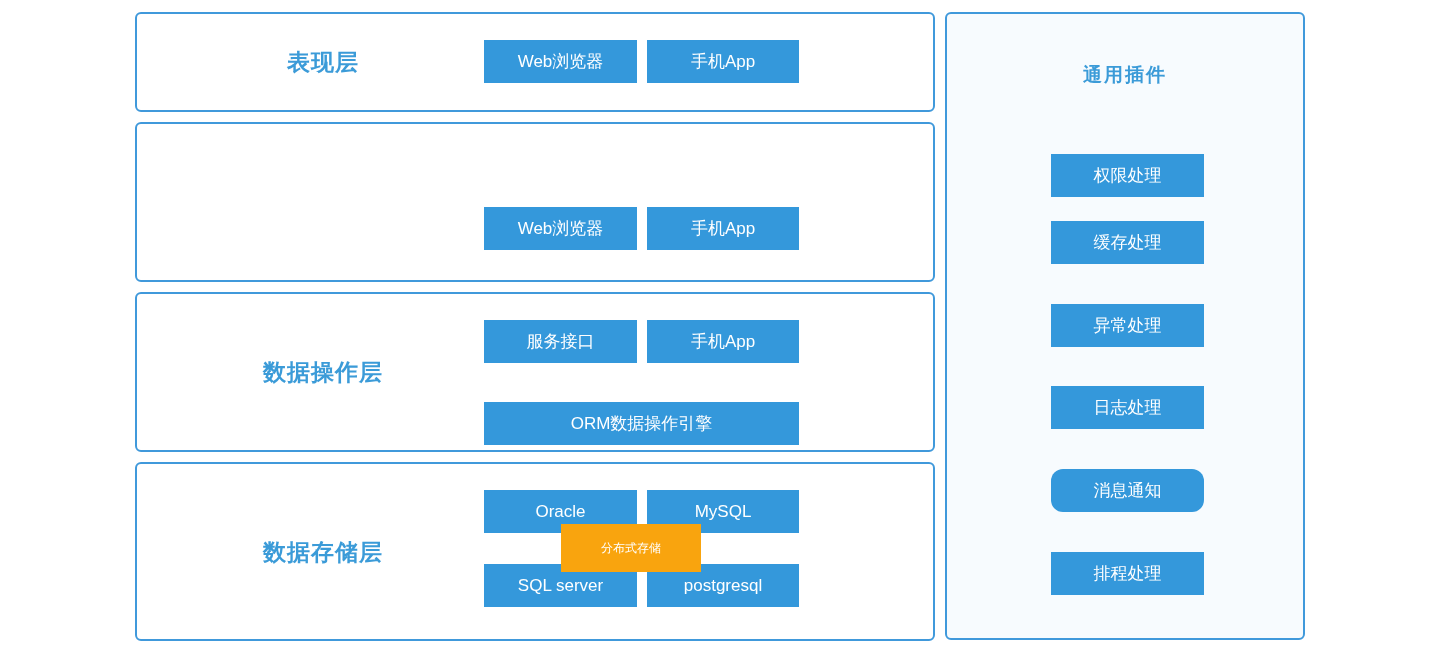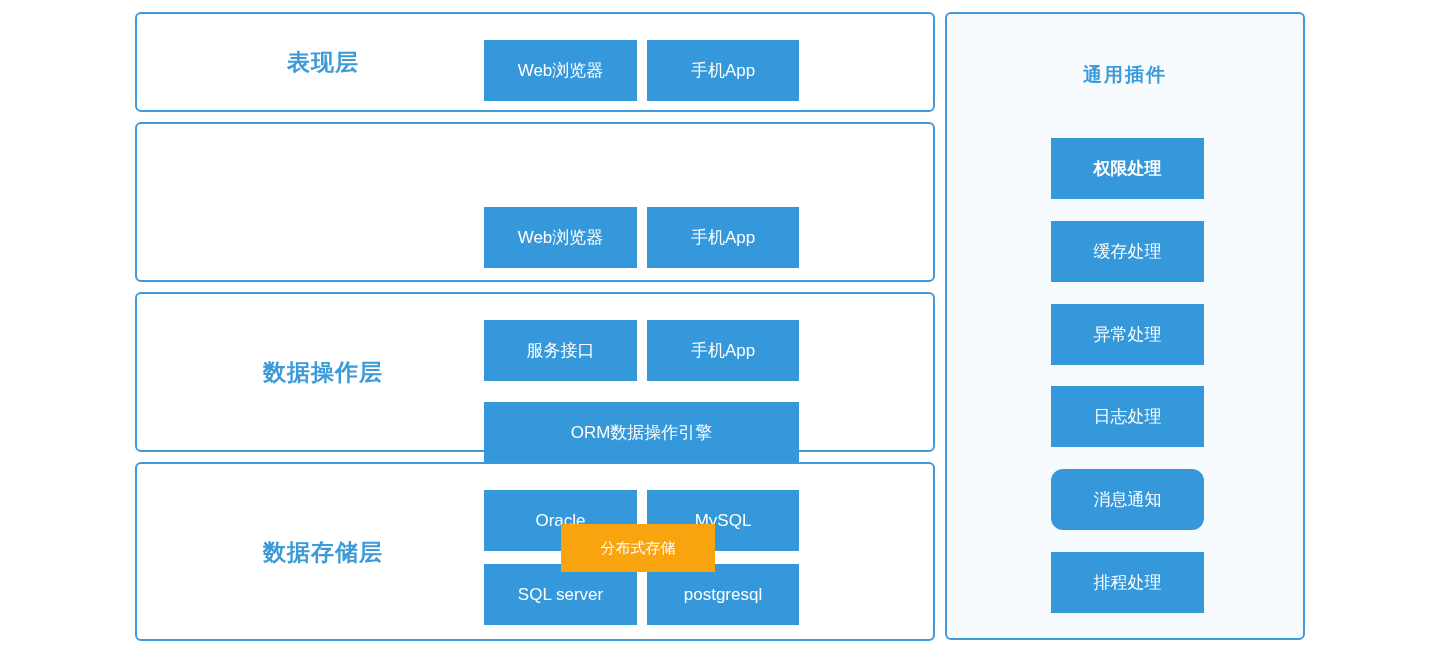--- a/index.html
+++ b/index.html
@@ -12,42 +12,42 @@
              border:2px solid #4099db; border-radius:6px; }
   #layer-0 { top:12px;  height:100px; }
   #layer-1 { top:122px; height:160px; }
   #layer-2 { top:292px; height:160px; }
   #layer-3 { top:462px; height:179px; }
 
   .layer-label { position:absolute; left:0; top:50%; transform:translateY(-50%);
                  width:330px; text-align:center; font-size:23px; font-weight:bold;
                  color:#3b9bd8; letter-spacing:1px;margin-left:21px; }
 
-  .btn { position:absolute; height:61px; background:#3498db; color:#ffffff;
+  .btn { position:absolute; height:43px; background:#3498db; color:#ffffff;
          font-size:17px; display:flex; align-items:center; justify-content:center;
          white-space:nowrap; }
   .col1 { left:347px; width:153px; }
   .col2 { left:510px; width:152px; }
   .wide { left:347px; width:315px; }
   .r26  { top:26px; }
   .r83  { top:83px; }
   .r84  { top:84px;margin-top:24px; }
   .r100 { top:100px; }
 
-  .overlay { position:absolute; left:424px; top:60px; width:154px; height:48px;
-             background:#f9a40e; color:#ffffff; font-size:15px; z-index:2;
+  .overlay { position:absolute; left:424px; top:60px; width:140px; height:48px;
+             background:#f9a40e; color:#ffffff; font-size:12px; z-index:2;
              display:flex; align-items:center; justify-content:center; }
 
   
   .panel { position:absolute; left:945px; top:12px; width:360px; height:628px;
            background:#f7fbfe; border:2px solid #4099db; border-radius:6px; }
   .panel-title { position:absolute; top:48px; left:0; width:100%; text-align:center;
                  font-size:19px; font-weight:bold; color:#3b9bd8; letter-spacing:2px; }
   .plugin { left:104px; width:153px; }
-  .p0 { top:124px;font-weight:bold; } .p1 { top:207px; } .p2 { top:290px; }
+  .p0 { top:140px; } .p1 { top:207px; } .p2 { top:290px; }
   .p3 { top:372px; } .p4 { top:455px;border-radius:12px; } .p5 { top:538px; }
 </style>
 </head>
 <body>
 
 <div class="stage">
 
   <div class="section" id="layer-0">
     <div class="layer-label">表现层</div>
     <div class="btn col1 r26">Web浏览器</div>

